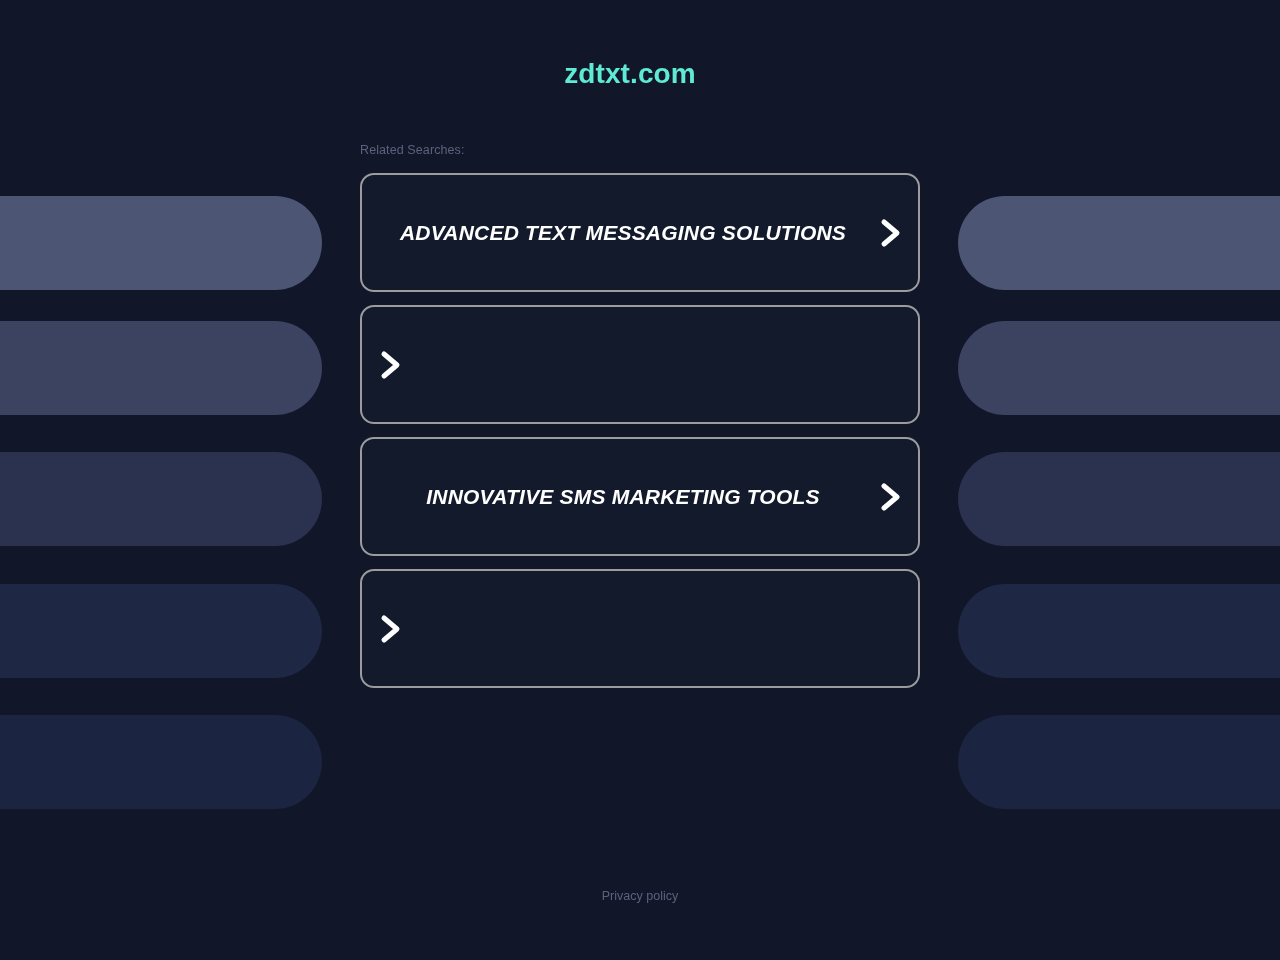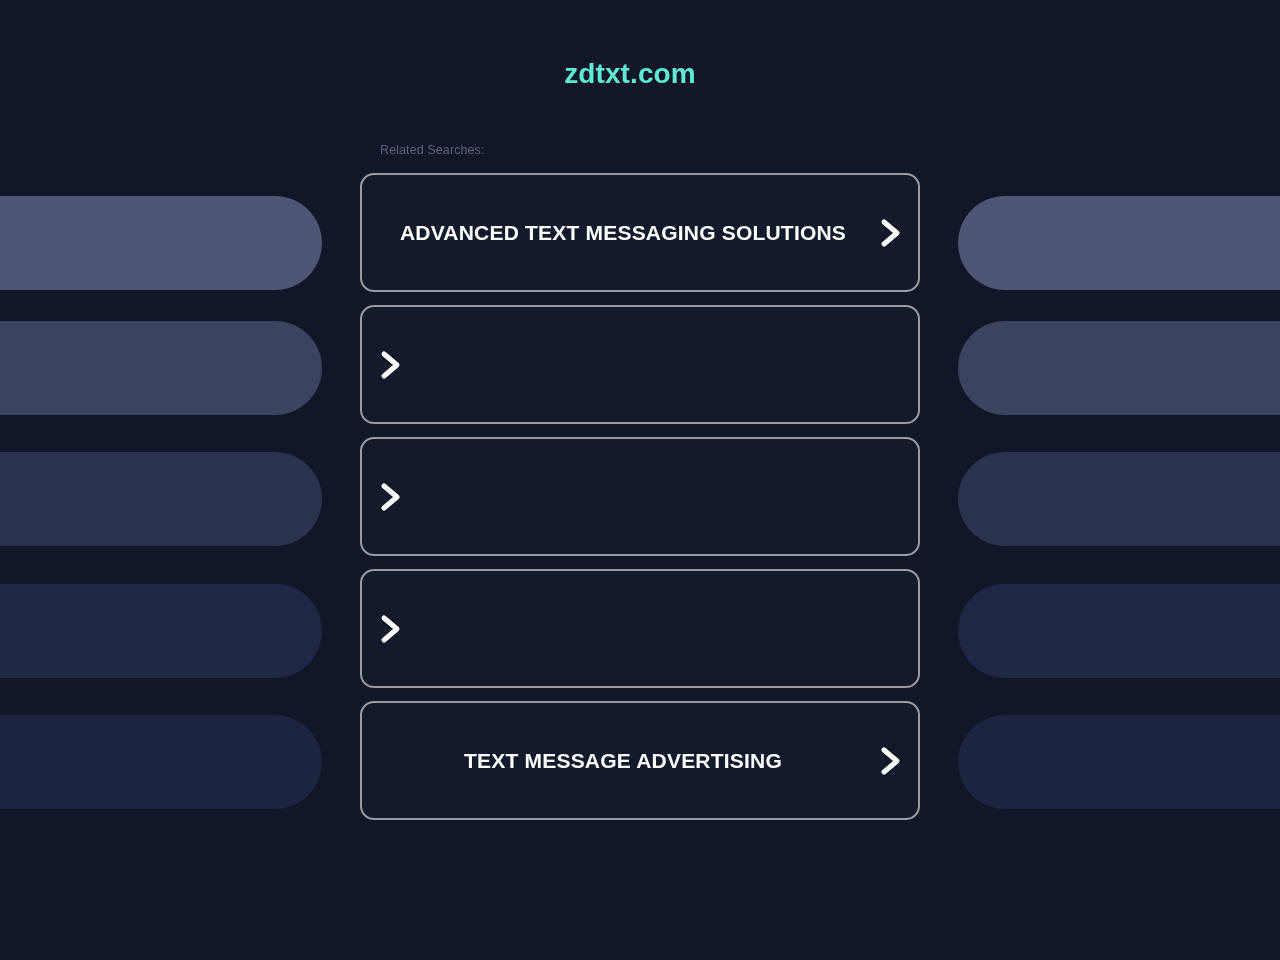--- a/index.html
+++ b/index.html
@@ -47,31 +47,32 @@
     text-align: center;
     font-size: 28px;
     font-weight: bold;
     color: #5eead4;
     letter-spacing: 0.1px;
   }
 
   #related-label {
     position: absolute;
     top: 143px;
-    left: 380px;
+    left: 360px;
     font-size: 12.5px;
     color: #5b627d;
     letter-spacing: 0.1px;
   }
 
   #card-list {
     position: absolute;
     top: 173px;
     left: 360px;
     width: 664px;
+    font-style: italic;
   }
 
   .card {
     position: relative;
     box-sizing: border-box;
     width: 560px;
     height: 119px;
     margin-bottom: 13px;
     border: 2px solid #9b9ba0;
     border-radius: 14px;
@@ -149,37 +150,33 @@
         </span>
       </a>
       <a class="card" href="#">
         <span class="chevron">
           <svg width="24" height="32" viewBox="0 0 24 32" aria-hidden="true">
             <path d="M6 5 L19 16 L6 27" fill="none" stroke="#ffffff" stroke-width="5" stroke-linecap="round" stroke-linejoin="round"></path>
           </svg>
         </span>
       </a>
       <a class="card" href="#">
+        <span class="card-label">INNOVATIVE SMS MARKETING TOOLS</span>
         <span class="chevron">
           <svg width="24" height="32" viewBox="0 0 24 32" aria-hidden="true">
             <path d="M6 5 L19 16 L6 27" fill="none" stroke="#ffffff" stroke-width="5" stroke-linecap="round" stroke-linejoin="round"></path>
           </svg>
         </span>
       </a>
       <a class="card" href="#">
         <span class="chevron">
           <svg width="24" height="32" viewBox="0 0 24 32" aria-hidden="true">
             <path d="M6 5 L19 16 L6 27" fill="none" stroke="#ffffff" stroke-width="5" stroke-linecap="round" stroke-linejoin="round"></path>
           </svg>
         </span>
       </a>
-      <a class="card" href="#">
-        <span class="card-label">TEXT MESSAGE ADVERTISING</span>
-        <span class="chevron">
-          <svg width="24" height="32" viewBox="0 0 24 32" aria-hidden="true">
-            <path d="M6 5 L19 16 L6 27" fill="none" stroke="#ffffff" stroke-width="5" stroke-linecap="round" stroke-linejoin="round"></path>
-          </svg>
-        </span>
-      </a>
     </div>
 
+  <div id="footer">
+    <a href="#" id="privacy-policy">Privacy policy</a>
+  </div>
 
 </div>
 
 </body></html>

